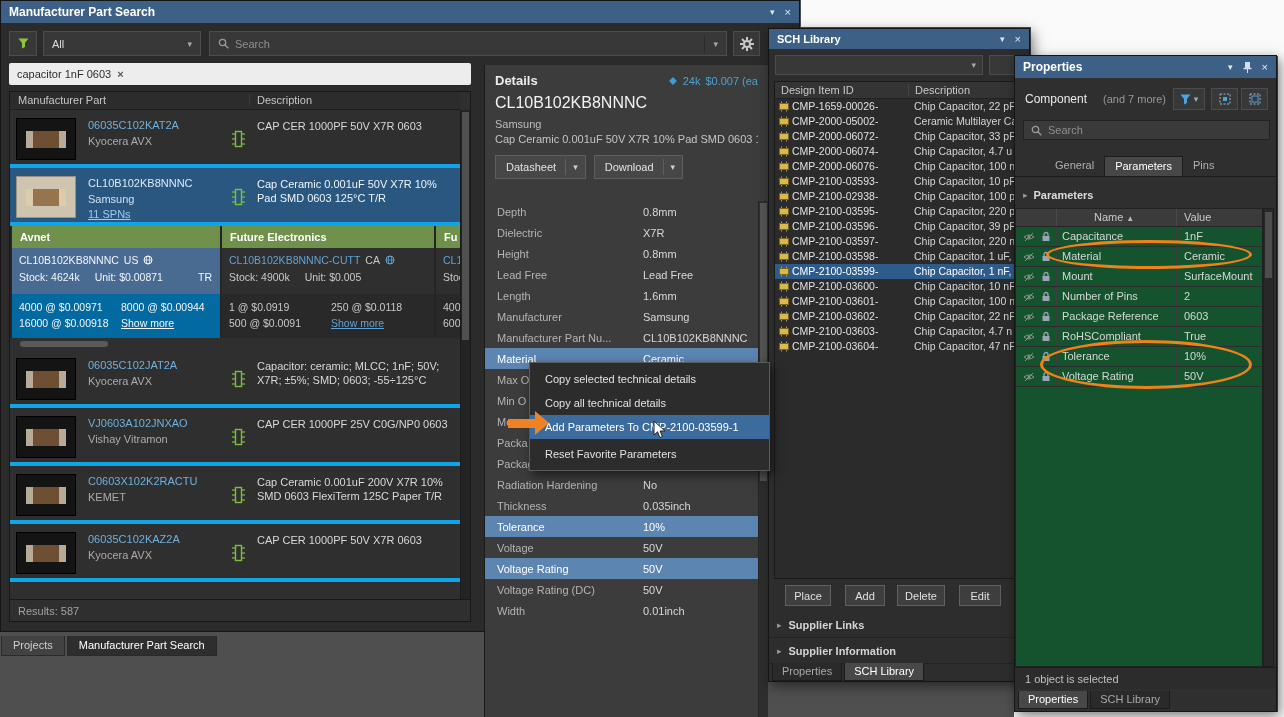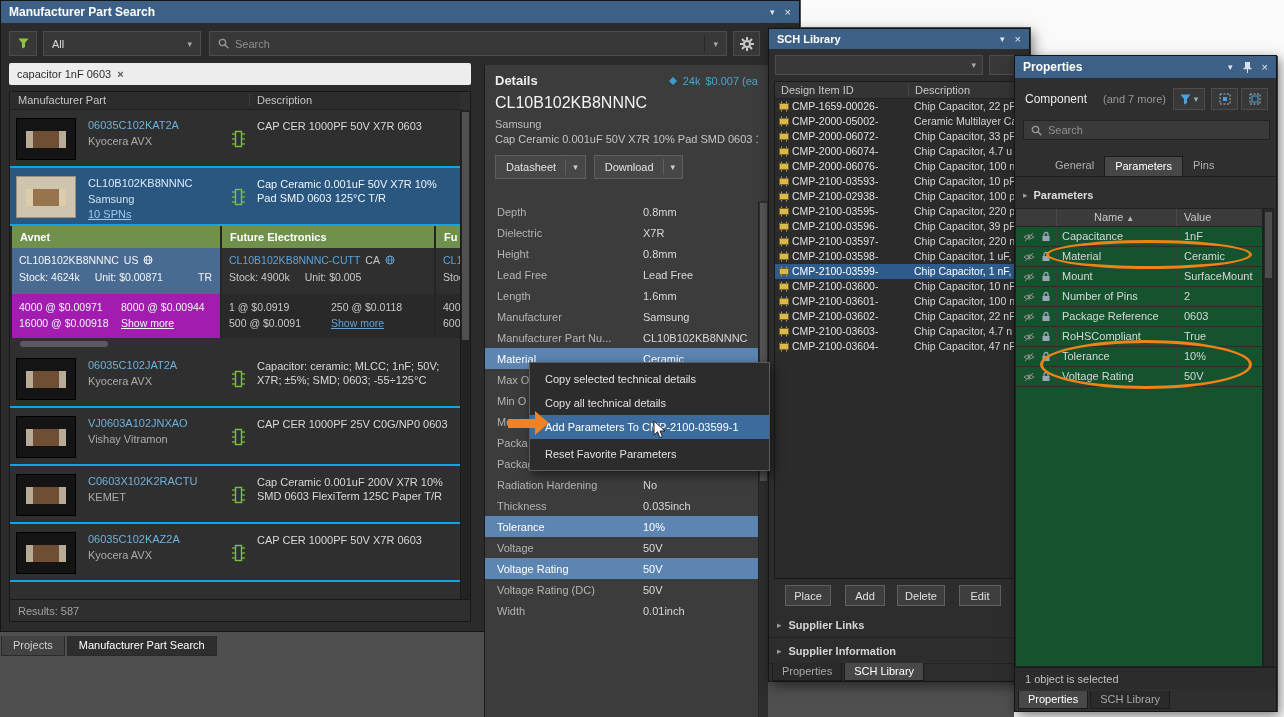--- a/index.html
+++ b/index.html
@@ -36,21 +36,21 @@
   .gear-btn{left:732px;top:30px;width:27px;height:25px}
   .chipbar{left:8px;top:62px;width:462px;height:22px;background:#ededed;border-radius:2px;
            color:#2d2d2d;display:flex;align-items:center;padding:0 8px}
   .chipbar .x{margin-left:6px;font-weight:bold;color:#555;cursor:pointer}
 
   .parts-wrap{left:8px;top:90px;width:462px;height:531px;border:1px solid #181818;background:#2f2f2f}
   .pt-head{position:absolute;left:0;top:0;right:10px;height:18px;background:#2c2c2c;border-bottom:1px solid #1e1e1e;color:#c6c6c6}
   .pt-head .c1{position:absolute;left:8px;top:2px}
   .pt-head .c2{position:absolute;left:247px;top:2px;border-left:1px solid #3c3c3c;padding-left:7px;margin-left:-8px}
   .pt-body{position:absolute;left:0;top:18px;right:10px;bottom:22px;overflow:hidden}
-  .p-row{position:relative;height:58px;border-bottom:2px solid #0ea5e9}
+  .p-row{position:relative;height:58px;border-bottom:4px solid #0ea5e9}
   .p-row.sel{background:#2a5780}
   .chip-img{position:absolute;left:6px;top:8px;width:60px;height:42px;background:#141414;border:1px solid #000}
   .p-row.sel .chip-img{background:#cfc4ae;border-color:#9a9182}
   .chip-body{position:absolute;left:9px;top:12px;width:40px;height:17px;background:#6e4f33}
   .chip-body::before,.chip-body::after{content:"";position:absolute;top:0;width:7px;height:100%;background:#b7ab97}
   .chip-body::before{left:0}.chip-body::after{right:0}
   .p-row.sel .chip-body{background:#96744e}
   .p-row.sel .chip-body::before,.p-row.sel .chip-body::after{background:#dcccab}
   .p-part{position:absolute;left:78px;top:9px;color:#6fb0dd;cursor:pointer}
   .p-row.sel .p-part{color:#d8eafc}
@@ -65,21 +65,21 @@
   .sup-col{position:absolute;top:0;height:112px}
   .sup-head{height:22px;background:#70914b;color:#fff;font-weight:bold;line-height:22px;padding-left:8px}
   .sup-body{position:relative;height:90px;background:#4a6b91;color:#f2f6fb;font-size:10.5px}
   .sup-body.dk{background:#2f2f2f;color:#c9c9c9}
   .sup-l1{position:absolute;left:7px;top:6px;right:4px;white-space:nowrap;display:flex;align-items:center;gap:5px}
   .sup-l2{position:absolute;left:7px;top:23px;right:6px;white-space:nowrap}
   .sup-l2 .u{margin-left:12px}
   .sup-extra{position:absolute;right:8px;top:23px}
   .sup-part{cursor:pointer}
   .dk .sup-part{color:#5fa3d8}
-  .sup-prices{position:absolute;left:0;right:0;bottom:0;height:44px;background:#a21caf;padding:5px 7px;line-height:16px;white-space:nowrap}
+  .sup-prices{position:absolute;left:0;right:0;bottom:0;height:44px;background:#0369a1;padding:5px 7px;line-height:16px;white-space:nowrap}
   .dk .sup-prices{background:#292929}
   .sup-prices .g{display:inline-block;min-width:102px}
   .showmore{text-decoration:underline;cursor:pointer}
   .dk .showmore{color:#5fa3d8}
   .hscroll{position:relative;height:12px}
   .hthumb{position:absolute;left:10px;top:3px;width:88px;height:6px;background:#5a5a5a;border-radius:3px}
   .pt-vscroll{position:absolute;right:0;top:18px;width:10px;bottom:22px;background:#232323;border-left:1px solid #1b1b1b}
   .pt-vthumb{position:absolute;left:1px;right:1px;top:2px;height:228px;background:#505050}
   .results{position:absolute;left:0;right:0;bottom:0;height:22px;border-top:1px solid #181818;background:#2f2f2f;
            color:#a2a2a2;display:flex;align-items:center;padding-left:8px}
@@ -279,21 +279,21 @@
           </span>
         <div class="p-desc">CAP CER 1000PF 50V X7R 0603</div>
       </div>
 
       <div class="p-row sel">
         <div class="chip-img">
             <div class="chip-body"></div>
           </div>
         <div class="p-part">CL10B102KB8NNNC</div>
         <div class="p-mfr">Samsung</div>
-        <div class="p-spns">10 SPNs</div>
+        <div class="p-spns">11 SPNs</div>
         <span class="p-icic">
             <svg width="13" height="18" viewBox="0 0 13 18">
               <rect x="3.5" y="1.5" width="6" height="15" fill="none" stroke="#7CBF3F" stroke-width="1.4"></rect>
               <g stroke="#7CBF3F" stroke-width="1.2">
                 <line x1="0" y1="4" x2="3.5" y2="4"></line>
                 <line x1="0" y1="9" x2="3.5" y2="9"></line>
                 <line x1="0" y1="14" x2="3.5" y2="14"></line>
                 <line x1="9.5" y1="4" x2="13" y2="4"></line>
                 <line x1="9.5" y1="9" x2="13" y2="9"></line>
                 <line x1="9.5" y1="14" x2="13" y2="14"></line>

